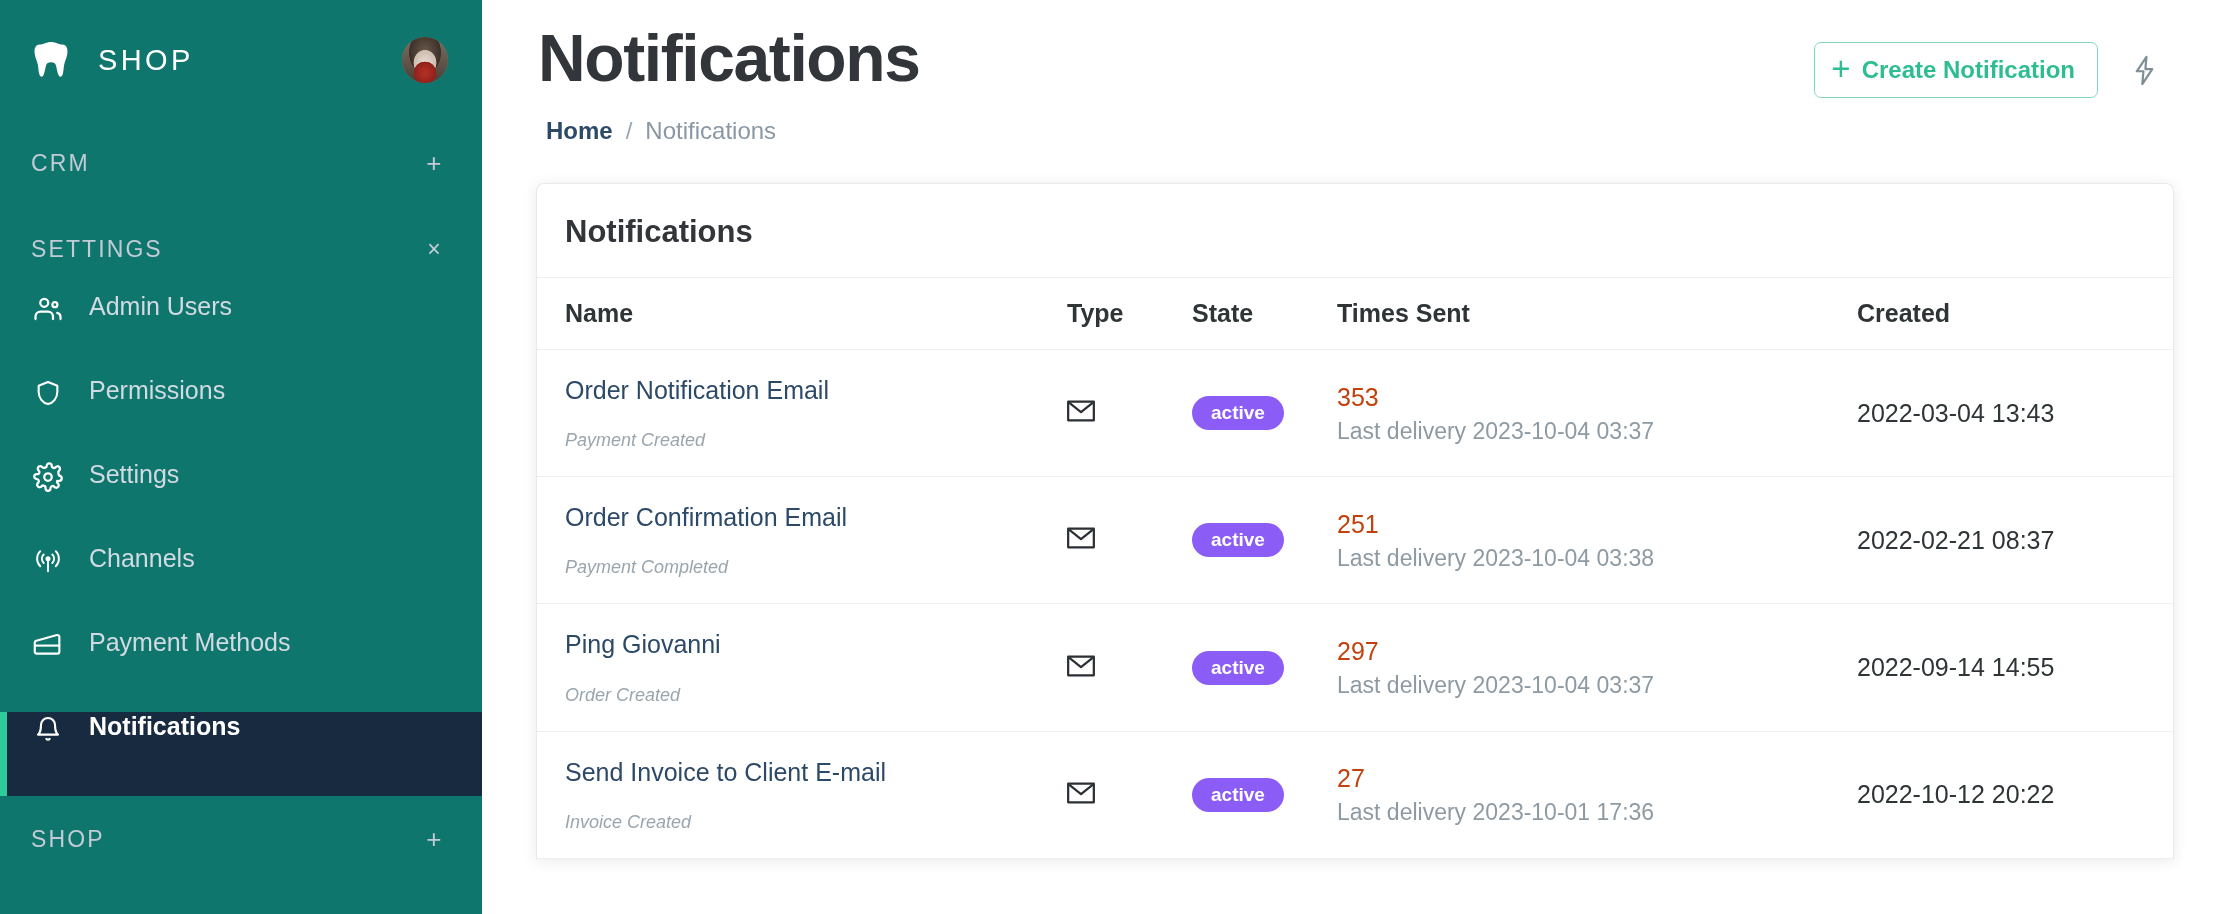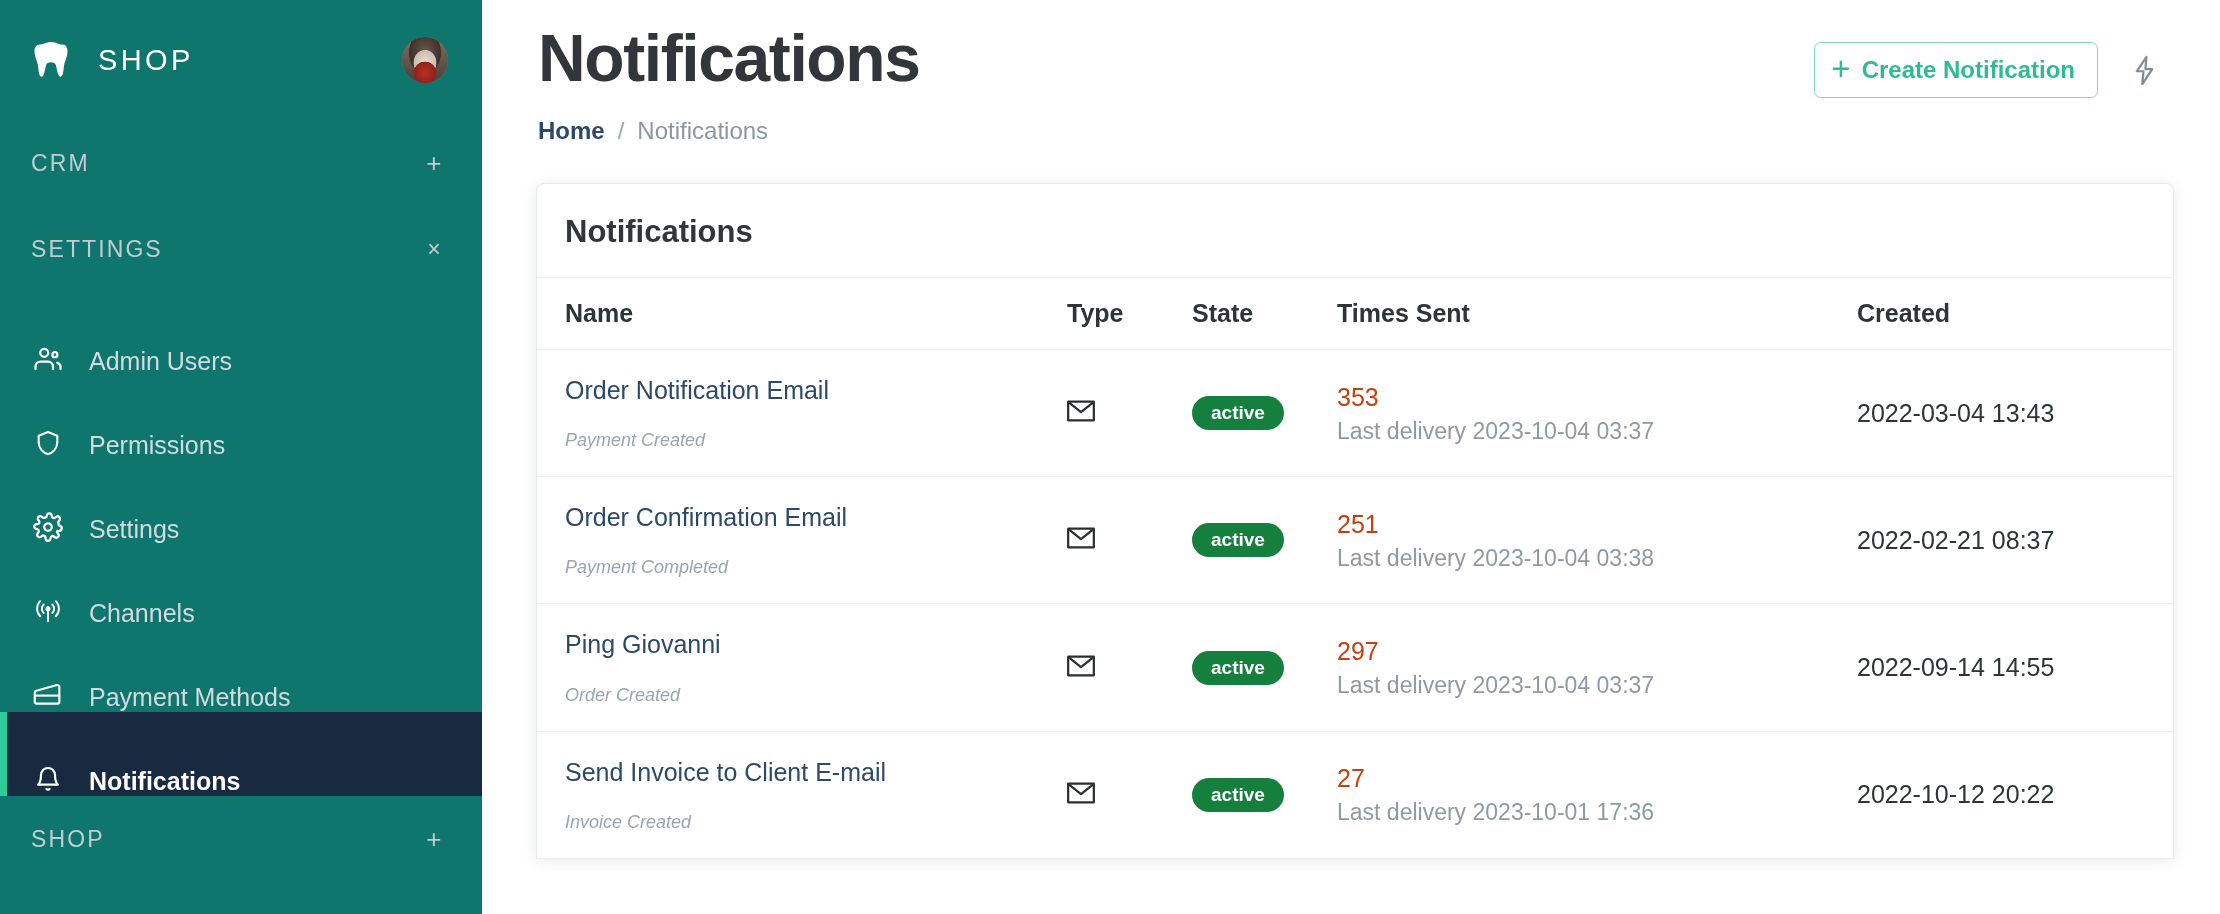--- a/index.html
+++ b/index.html
@@ -84,21 +84,21 @@
     font-size: 26px;
     line-height: 1;
     width: 26px;
     text-align: center;
   }
   .sec-toggle.close-x { font-size: 23px; }
 
   .nav-item {
     height: 84px;
     display: flex;
-    align-items: flex-end;
+    align-items: flex-start;
     padding-left: 31px;
     color: #d2dae2;
     font-size: 25px;
     font-weight: 400;
     cursor: pointer;
     position: relative;
   }
   .nav-item .nav-icon {
     width: 34px;
     height: 34px;
@@ -143,21 +143,21 @@
     letter-spacing: -1.4px;
     line-height: 1.12;
   }
   .breadcrumb {
     margin-top: 21px;
     font-size: 24px;
     display: flex;
     align-items: center;
     gap: 13px;
   }
-  .crumb-link { color: #2c4968; font-weight: 700; cursor: pointer; }
+  .crumb-link { color: #2c4968; font-weight: 700; cursor: pointer; margin-left: 8px; }
   .crumb-sep { color: #9aa7b4; font-weight: 400; }
   .crumb-current { color: #8a97a4; font-weight: 400; }
 
   .page-header-right {
     display: flex;
     align-items: center;
     gap: 26px;
     padding-top: 20px;
   }
   .btn-create {
@@ -246,21 +246,21 @@
   .row-sub {
     margin-top: 24px;
     font-size: 18px;
     color: #9aa5ae;
     font-weight: 400;
     font-style: italic;
   }
   .type-icon { color: #2b2f33; display: inline-flex; }
   .badge {
     display: inline-block;
-    background: #15803d;
+    background: #8b5cf6;
     color: #ffffff;
     font-size: 19px;
     font-weight: 600;
     border-radius: 999px;
     padding: 7px 19px 8px 19px;
     line-height: 1;
   }
   .sent-count {
     font-size: 25px;
     color: #c2410c;

